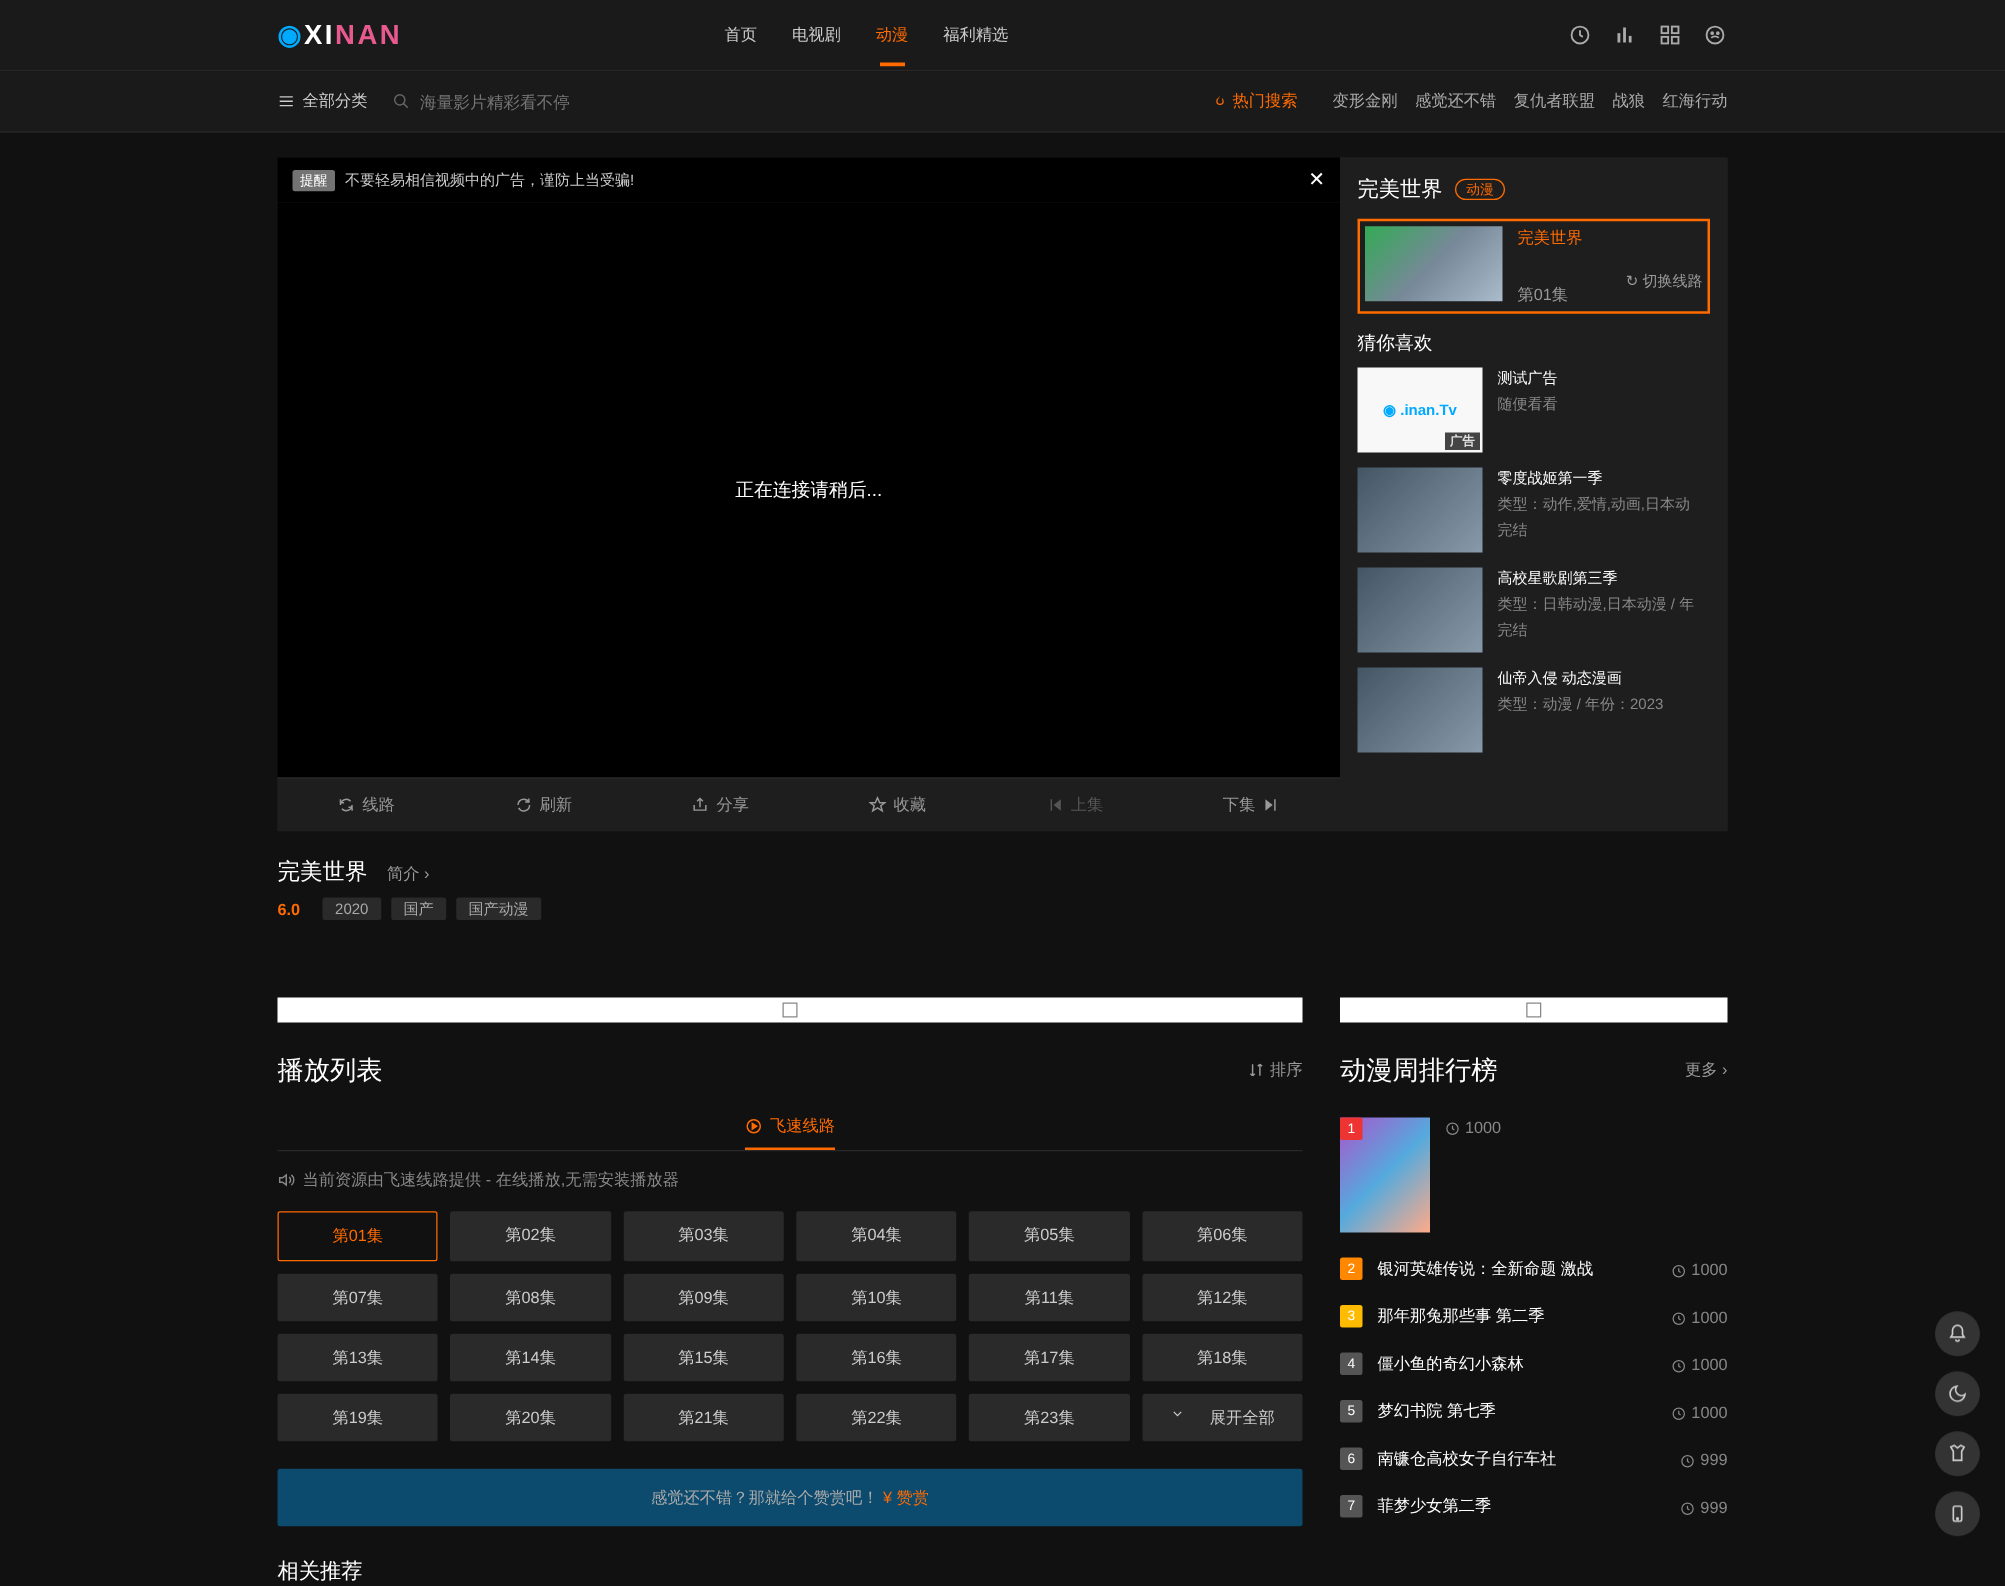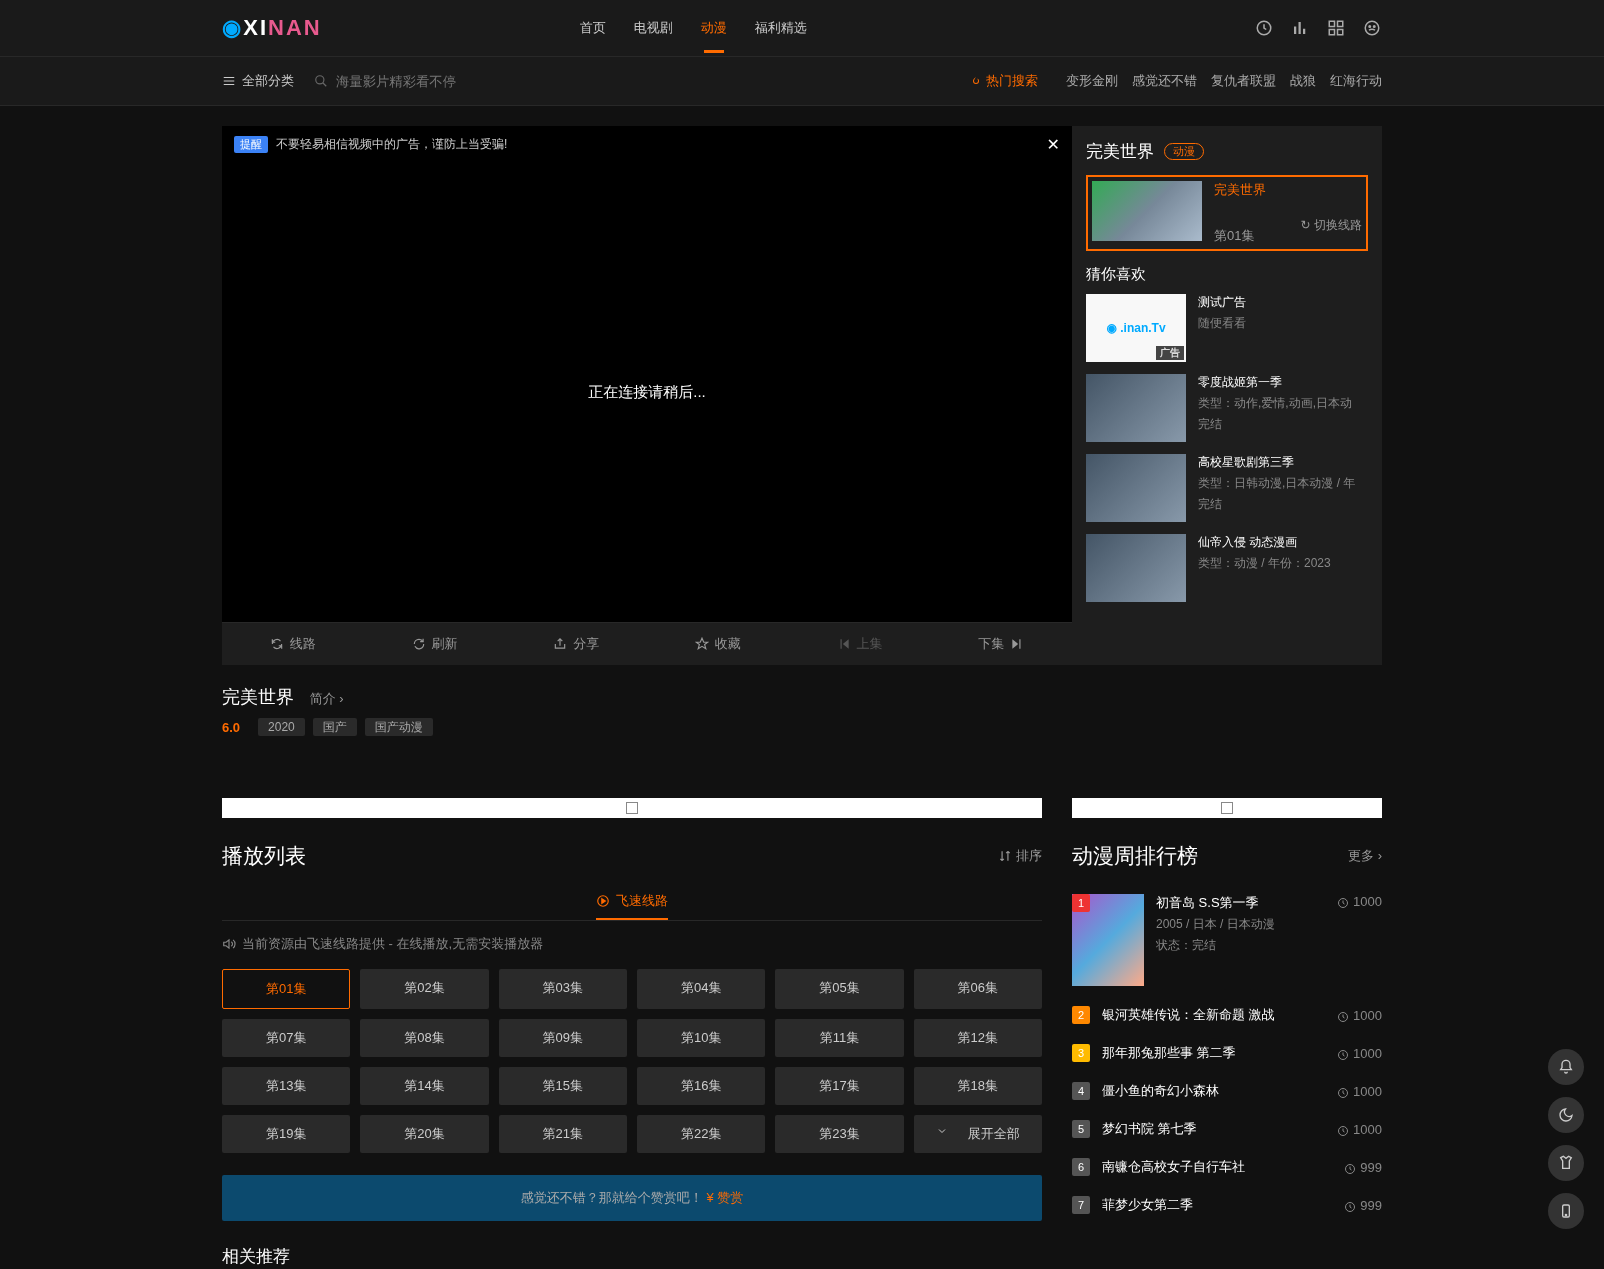--- a/index.html
+++ b/index.html
@@ -30,21 +30,21 @@
 .hot-tags { margin-left: auto; display: flex; gap: 14px; align-items: center; }
 .hot-label { color: #ff6b00; display: flex; align-items: center; gap: 4px; }
 .hot-tag { color: #aaa; }
 
 .container { max-width: 1200px; margin: 0 auto; padding: 20px; display: flex; gap: 16px; }
 
 .player-wrap { display: flex; gap: 0; background: #1e1e1e; }
 .player-main { flex: 1; }
 .player-side { width: 310px; background: #1e1e1e; padding: 14px; }
 .player-top { background: #000; height: 36px; display: flex; align-items: center; padding: 0 12px; gap: 8px; }
-.tip-badge { background: #3b82f6; color: #fff; padding: 1px 6px; font-size: 11px; border-radius: 2px; }
+.tip-badge { background: #737373; color: #fff; padding: 1px 6px; font-size: 11px; border-radius: 2px; }
 .tip-text { color: #ccc; font-size: 12px; }
 .close-x { margin-left: auto; color: #fff; font-size: 16px; }
 .player-video { background: #000; height: 460px; display: flex; align-items: center; justify-content: center; color: #fff; font-size: 15px; }
 .player-bar { display: flex; background: #1e1e1e; border-top: 1px solid #282828; }
 .pbtn { flex: 1; text-align: center; padding: 12px 0; color: #999; display: flex; align-items: center; justify-content: center; gap: 6px; }
 .pbtn.disabled { color: #555; }
 
 .side-title-row { display: flex; align-items: center; gap: 10px; margin-bottom: 12px; }
 .side-title { color: #fff; font-size: 17px; }
 .side-badge { border: 1px solid #ff6b00; color: #ff6b00; padding: 0 8px; border-radius: 10px; font-size: 11px; }
@@ -383,25 +383,20 @@
         </div>
       <div class="sec-head" style="margin-top:24px;">
         <span class="sec-head-title">动漫周排行榜</span>
         <span class="more-link"><span>更多</span> ›</span>
       </div>
       <div id="ranks">
           <div class="rank-item first">
             <div class="rank-img">
               <span class="rank-num n1">1</span>
             </div>
-            <div class="rank-info">
-              <div class="rank-name">初音岛 S.S第一季</div>
-              <div class="rank-meta">2005 / 日本 / 日本动漫</div>
-              <div class="rank-meta">状态：完结</div>
-            </div>
             <div class="rank-count"><svg width="12" height="12" viewBox="0 0 24 24" fill="none" stroke="currentColor" stroke-width="2">
                 <circle cx="12" cy="12" r="9"></circle>
                 <path d="M12 7v5l3 2"></path>
               </svg>1000</div>
           </div>
           <div class="rank-item">
             <span class="rank-num n2">2</span>
             <div class="rank-info">
               <div class="rank-name">银河英雄传说：全新命题 激战</div>
             </div>

